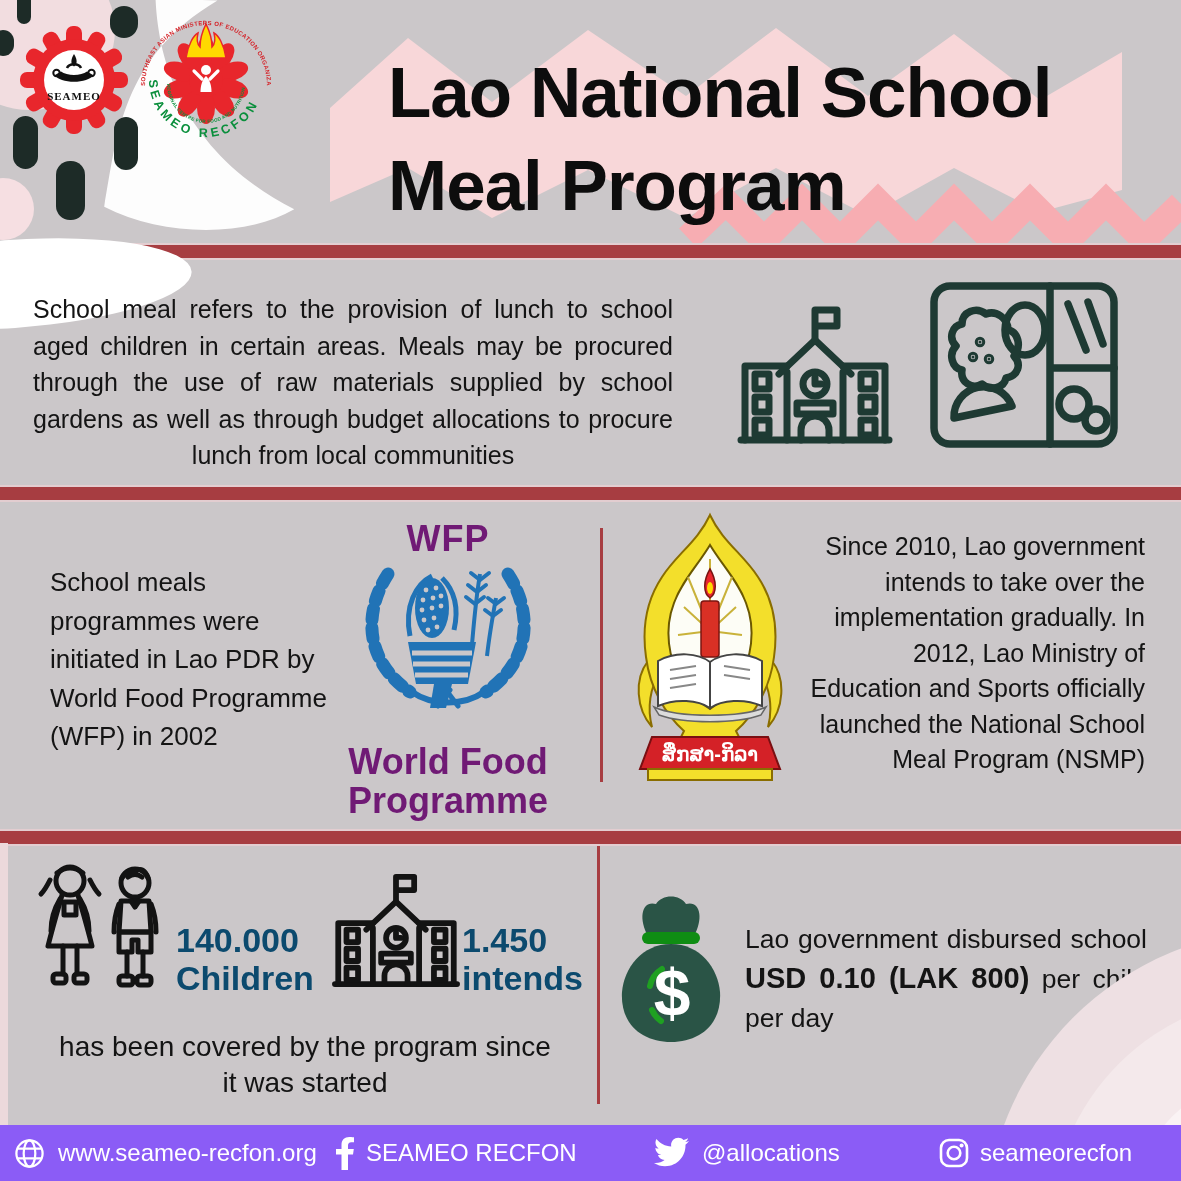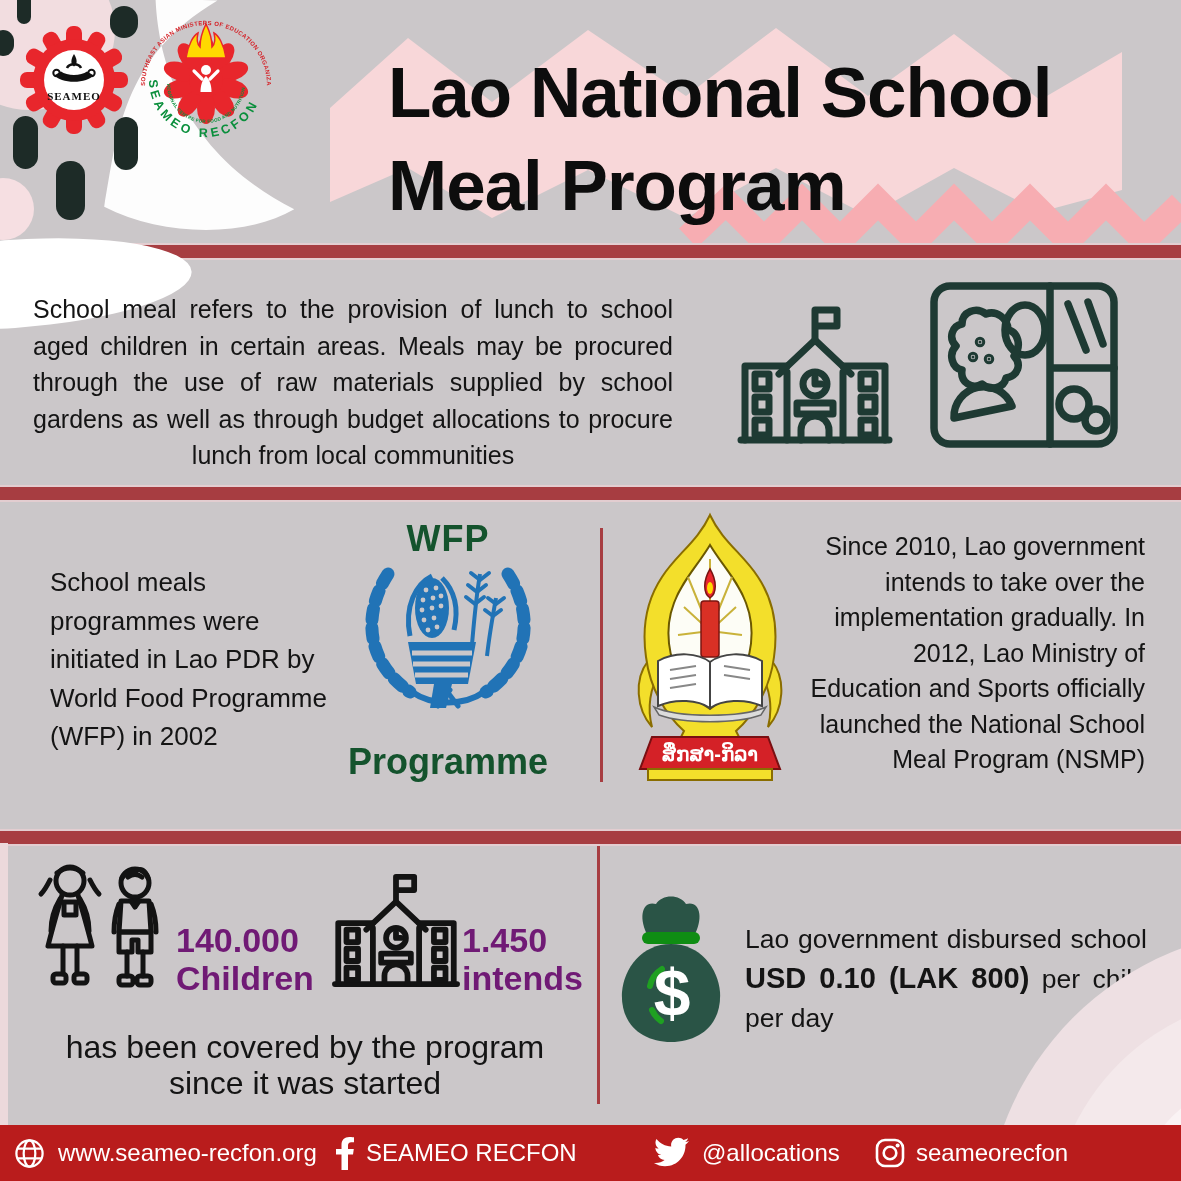--- a/index.html
+++ b/index.html
@@ -38,39 +38,39 @@
   
   .para{
     left:33px;top:291px;width:640px;
     font-size:25px;line-height:36.5px;font-weight:500;
     text-align:justify;text-align-last:center;
   }
   .icon-green{color:#1e3a33;}
   .icon-black{color:#131313;}
   
   .s2-left{left:50px;top:563px;width:282px;font-size:26px;line-height:38.5px;font-weight:400;}
-  .wfp{left:338px;top:518px;width:220px;text-align:center;color:#14532d;}
+  .wfp{left:338px;top:518px;width:220px;text-align:center;color:#701a75;}
   .wfp-acronym{font-size:36px;font-weight:bold;letter-spacing:1px;}
   .wfp-name{font-size:36px;font-weight:bold;line-height:39px;margin-top:18px;}
   .s2-right{left:800px;top:529px;width:345px;font-size:25px;line-height:35.5px;font-weight:500;text-align:right;}
   
   .strip-pink{left:0;top:843px;width:8px;height:282px;background:#ecd9db;}
-  .stat{font-size:34px;line-height:38px;font-weight:bold;color:#701a75;}
+  .stat{font-size:34px;line-height:38px;font-weight:bold;color:#0c4a6e;}
   .stat-children{left:176px;top:921px;width:150px;}
   .stat-schools{left:462px;top:921px;width:130px;}
-  .caption{left:55px;top:1029px;width:500px;text-align:center;font-size:32px;line-height:36px;font-weight:500;}
+  .caption{left:55px;top:1029px;width:500px;text-align:center;font-size:28px;line-height:36px;font-weight:500;}
   .disbursed{left:745px;top:920px;width:402px;font-size:26.5px;line-height:39px;font-weight:500;text-align:justify;text-align-last:left;}
   .disbursed b{font-size:29px;font-weight:bold;}
   .cc1{left:985px;top:930px;width:600px;height:600px;border-radius:50%;background:#eee0e3;}
   .cc2{left:1050px;top:995px;width:470px;height:470px;border-radius:50%;background:#f4e9eb;}
   .cc3{left:1125px;top:1070px;width:320px;height:320px;border-radius:50%;background:#faf3f4;}
   
-  .footer{left:0;top:1125px;width:1181px;height:56px;background:#b91c1c;}
+  .footer{left:0;top:1125px;width:1181px;height:56px;background:#8b5cf6;}
   .f-item{position:absolute;top:0;height:56px;display:flex;align-items:center;gap:12px;color:#fff;font-size:24px;font-weight:500;}
-  .f-web{left:13px;} .f-fb{left:336px;} .f-tw{left:652px;} .f-ig{left:874px;gap:10px;}
+  .f-web{left:13px;} .f-fb{left:336px;} .f-tw{left:652px;} .f-ig{left:938px;gap:10px;}
   svg{display:block;}
 </style>
 </head>
 <body>
 
 <div class="abs corner-pink"></div>
 <div class="abs swoosh">
   <svg width="340" height="243" viewBox="0 0 340 243">
     <path d="M152,0 C158,78 196,158 298,206 C250,236 168,238 108,210 C118,140 120,60 214,0 Z" fill="#ffffff" opacity="0.96" transform="rotate(2 200 100)"></path>
     <path d="M150,0 C154,84 198,162 300,208 L262,243 L120,243 C60,180 70,60 212,0 Z" fill="none"></path>
@@ -244,20 +244,21 @@
       <circle cx="78" cy="56" r="2.4"></circle>
         <circle cx="88" cy="54" r="2.4"></circle>
       <circle cx="82" cy="66" r="2.4"></circle>
         <circle cx="91" cy="63" r="2.4"></circle>
     </g>
     <g stroke="#cbc7c9" stroke-width="5">
       <path d="M66,89 H126 M67,100 H124 M69,111 H122"></path>
     </g>
   </svg>
   <div class="wfp-name">
+    <div>World Food</div>
     <div>Programme</div>
   </div>
 </div>
 
 <div class="abs vline v1"></div>
 
 <div class="abs" style="left:618px;top:511px;">
   <svg width="184" height="278" viewBox="0 0 184 278">
     <g stroke="#8a6d00" stroke-width="2" fill="#f3df2b">
       <path d="M30,150 C16,168 18,198 34,216 C29,197 32,176 42,162 Z"></path>

